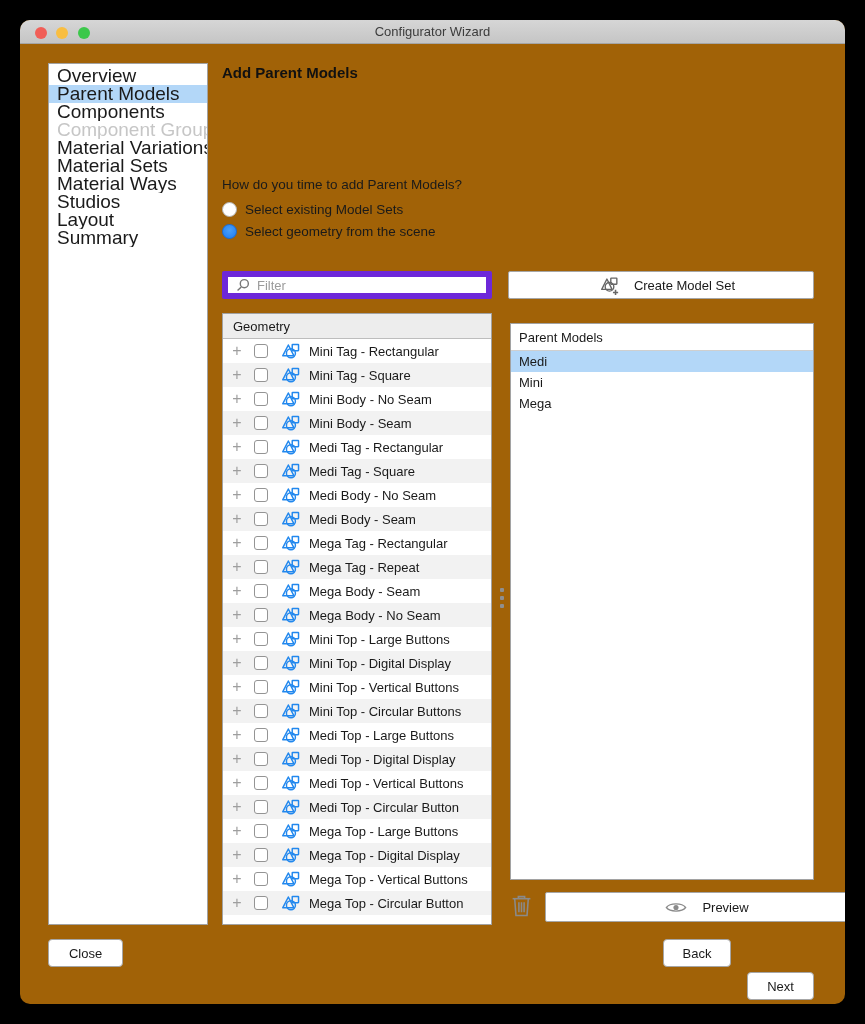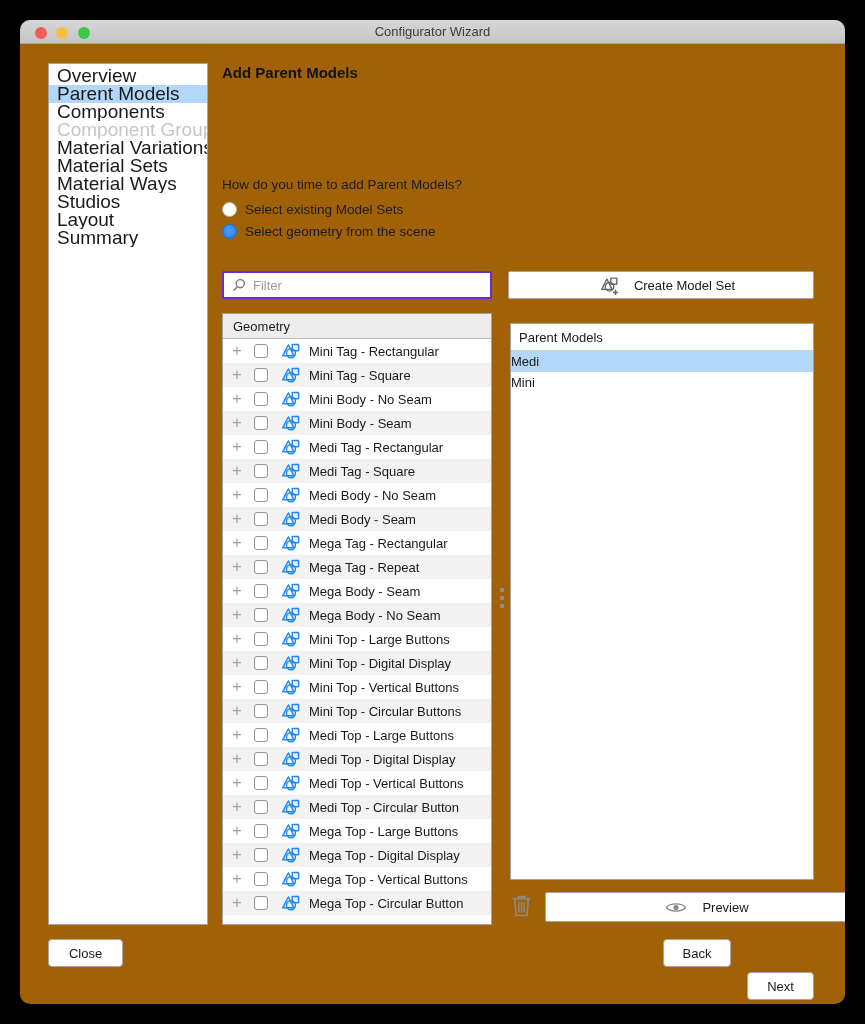--- a/index.html
+++ b/index.html
@@ -32,21 +32,21 @@
   .question { position:absolute; left:202px; top:157px; font-size:13.5px; color:#1a1a1a; }
   .radios { position:absolute; left:202px; top:178px; }
   .radio-row { display:flex; align-items:center; height:22px; cursor:default; }
   .radio { width:15px; height:15px; border-radius:50%; background:#fff; border:1.5px solid #b2b2b2; margin-right:8px; }
   .radio.on { background:radial-gradient(circle at 50% 40%, #4aa0f8, var(--radio,#1d7cf2)); border:1px solid #176cd8; }
   .radio-label { font-size:13.5px; color:#1a1a1a; }
   .instruction { position:absolute; left:202px; top:227px; font-size:13.5px; color:#1a1a1a; }
 
   
   .filter-box { position:absolute; left:202px; top:251px; width:270px; height:28px; background:#fff;
-                border:2px solid #6d28d9; border-radius:2px; display:flex; align-items:center; padding-left:8px; }
+                border:6px solid #6d28d9; border-radius:2px; display:flex; align-items:center; padding-left:8px; }
   .filter-box input { border:none; outline:none; font-size:13px; margin-left:7px; width:210px;
                       font-family:"Liberation Sans",sans-serif; background:transparent; color:#1a1a1a; }
   .filter-box input::placeholder { color:#9b9b9b; }
   .btn { background:#fff; border:1px solid #a6a6a6; border-radius:2px; font-size:13px; color:#1a1a1a;
          display:flex; align-items:center; justify-content:center; gap:15px;
          font-family:"Liberation Sans",sans-serif; cursor:default; }
   .create-btn { position:absolute; left:488px; top:251px; width:306px; height:28px; }
 
   
   .geometry-panel { position:absolute; left:202px; top:293px; width:270px; height:612px;
@@ -63,21 +63,21 @@
   
   .splitter { position:absolute; left:475px; top:560px; width:14px; height:36px;
               display:flex; flex-direction:column; align-items:center; justify-content:center; gap:4px; }
   .splitter i { width:4px; height:4px; background:#8f8f8f; border-radius:1px; }
 
   
   .parent-panel { position:absolute; left:490px; top:303px; width:304px; height:557px;
                   background:#fff; border:1px solid #a2a2a2; overflow:hidden; }
   .pm-header { height:27px; line-height:27px; font-size:13px; color:#1a1a1a; padding-left:8px;
                border-bottom:1px solid #cfcfcf; background:#fff; }
-  .pm-row { height:21px; line-height:21px; font-size:13px; color:#1a1a1a; }
+  .pm-row { height:21px; line-height:21px; font-size:13px; color:#1a1a1a; padding-left:8px; }
   .pm-row.selected { background:var(--sel,#b3d7f8); }
 
   
   .trash { position:absolute; left:491px; top:874px; width:22px; height:24px; }
   .preview-btn { position:absolute; left:525px; top:872px; width:324px; height:30px; }
 
   
   .close-btn { position:absolute; left:28px; top:919px; width:75px; height:28px; border-radius:4px; }
   .back-btn  { position:absolute; left:643px; top:919px; width:68px; height:28px; border-radius:4px; }
   .next-btn  { position:absolute; left:727px; top:952px; width:67px; height:28px; border-radius:4px; }
@@ -439,20 +439,21 @@
         <i></i>
         <i></i>
         <i></i>
       </div>
 
     <div class="parent-panel">
       <div class="pm-header">Parent Models</div>
       <div id="pm-list">
           <div class="pm-row selected">Medi</div>
           <div class="pm-row">Mini</div>
+          <div class="pm-row">Mega</div>
         </div>
     </div>
 
     <div class="trash">
       <svg width="21" height="23" viewBox="0 0 20 22" fill="none" stroke="#8a8a8a" stroke-width="1.5">
         <path d="M1.5 4.5 h17"></path>
           <path d="M7 4.5 V2.5 h6 v2"></path>
           <path d="M3.5 4.5 l1.2 16 h10.6 l1.2-16"></path>
         <path d="M7.5 8 v9.5 M10 8 v9.5 M12.5 8 v9.5"></path>
       </svg>

